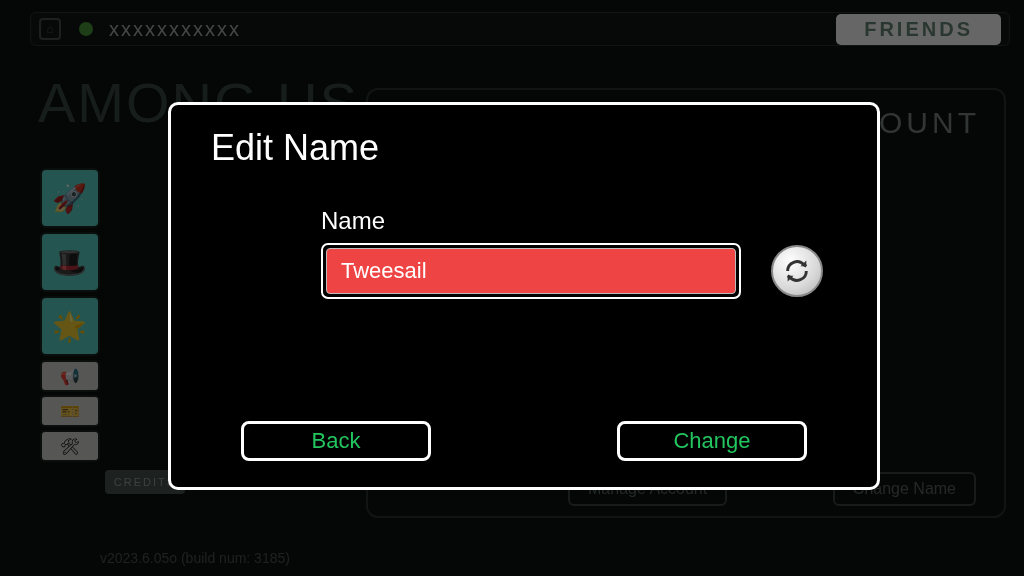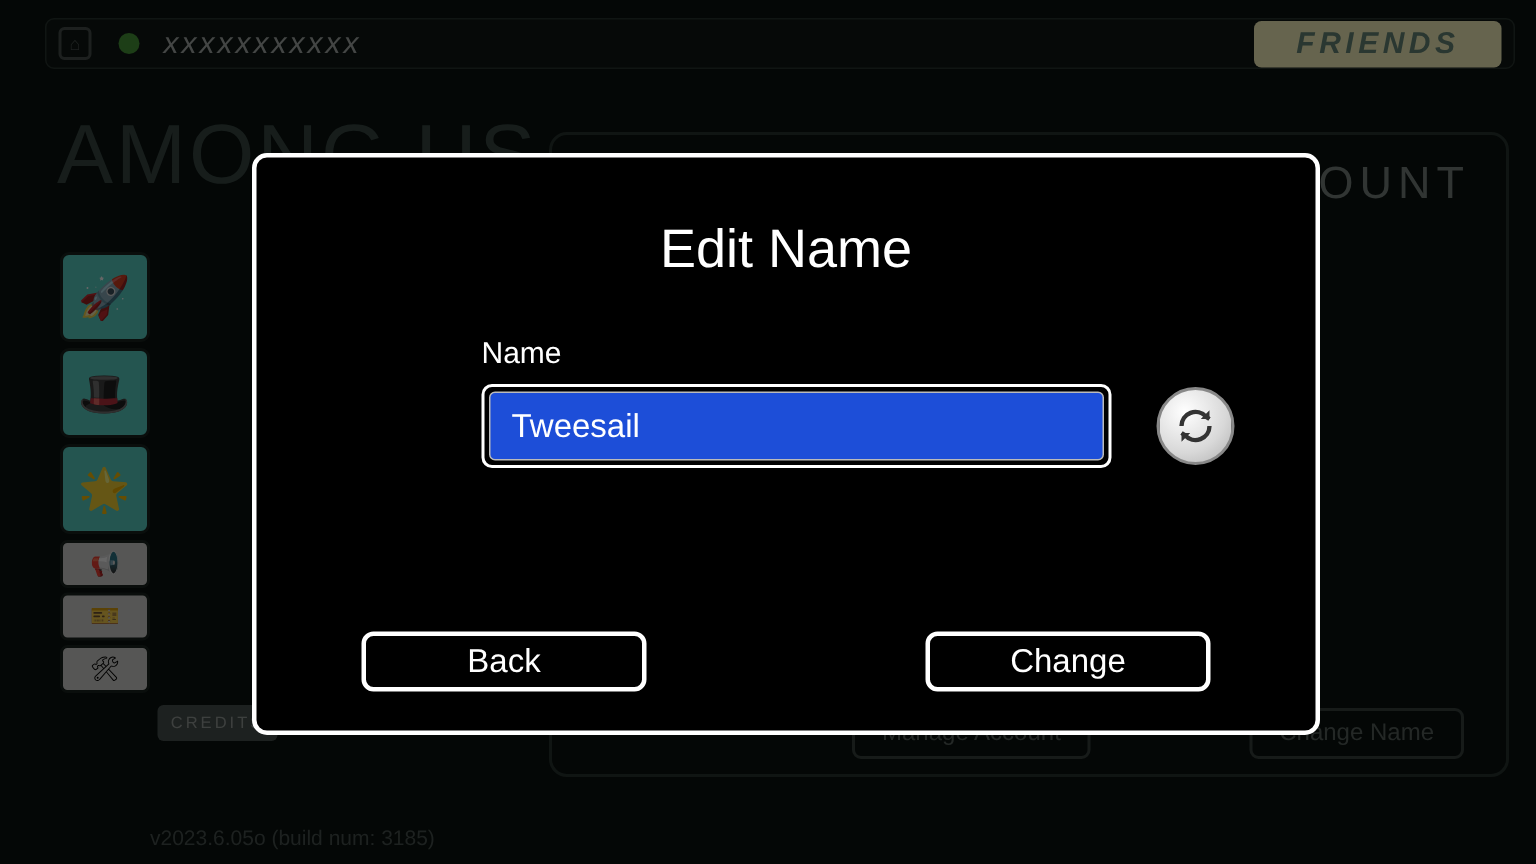--- a/index.html
+++ b/index.html
@@ -23,21 +23,20 @@
       left: 30px;
       right: 14px;
       height: 34px;
       background: #0f1815;
       border: 1px solid #2a3530;
       border-radius: 6px;
       display: flex;
       align-items: center;
       padding: 0 8px;
       z-index: 1;
-      font-style: italic;
     }
     .home-icon {
       width: 22px;
       height: 22px;
       border: 2px solid #4a524f;
       border-radius: 4px;
       display: flex;
       align-items: center;
       justify-content: center;
       color: #4a524f;
@@ -52,21 +51,21 @@
     }
     .username {
       color: #aab0ad;
       font-size: 20px;
       letter-spacing: 2px;
       margin-left: 16px;
       font-weight: 400;
     }
     .friends-btn {
       margin-left: auto;
-      background: #fef9c3;
+      background: #ffffff;
       color: #6a8a7a;
       padding: 4px 28px;
       border-radius: 5px;
       font-size: 20px;
       letter-spacing: 3px;
       font-weight: 600;
     }
     .game-title {
       position: absolute;
       top: 70px;
@@ -168,50 +167,49 @@
       height: 388px;
       background: #000;
       border: 3px solid #fff;
       border-radius: 10px;
       z-index: 10;
       padding: 22px 40px;
     }
     .modal-title {
       color: #fff;
       font-size: 36px;
-      text-align: center;
+      text-align: left;
       font-weight: 400;
       margin-bottom: 38px;
-      margin-top: 18px;
     }
     .name-section {
       margin-left: 110px;
     }
     .name-label {
       color: #fff;
-      font-size: 20px;
+      font-size: 24px;
       font-weight: 400;
       margin-bottom: 8px;
     }
     .input-row {
       display: flex;
       align-items: center;
       gap: 30px;
     }
     .name-input-wrap {
       width: 420px;
       height: 56px;
       border: 2px solid #fff;
       border-radius: 7px;
       padding: 3px;
     }
     .name-input {
       width: 100%;
       height: 100%;
-      background: #1d4ed8;
+      background: #ef4444;
       border: 1px solid #bbb;
       border-radius: 4px;
       color: #fff;
       font-size: 22px;
       padding: 0 14px;
       outline: none;
     }
     .refresh-btn {
       width: 52px;
       height: 52px;
@@ -231,21 +229,21 @@
       right: 70px;
       display: flex;
       justify-content: space-between;
     }
     .modal-btn {
       width: 190px;
       height: 40px;
       background: #000;
       border: 3px solid #fff;
       border-radius: 8px;
-      color: #ffffff;
+      color: #22c55e;
       font-size: 22px;
       display: flex;
       align-items: center;
       justify-content: center;
       cursor: pointer;
     }
   </style>
 </head>
 <body>
 

